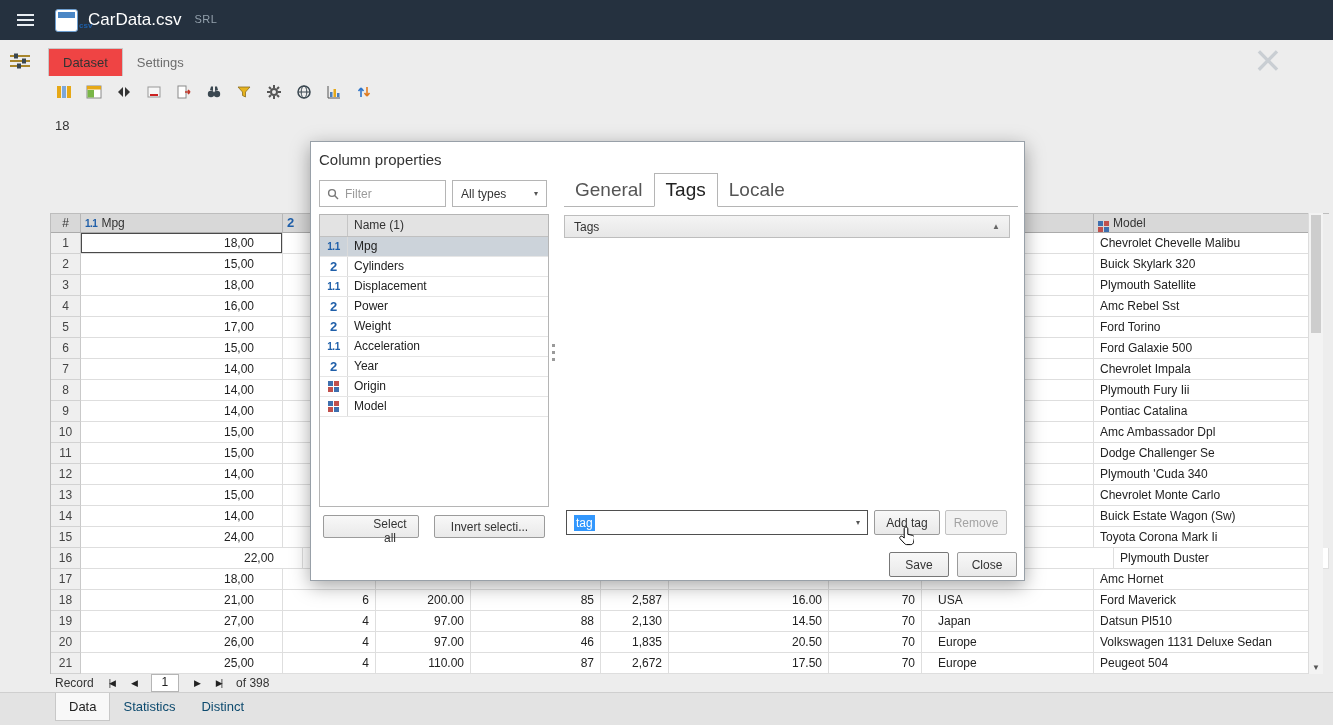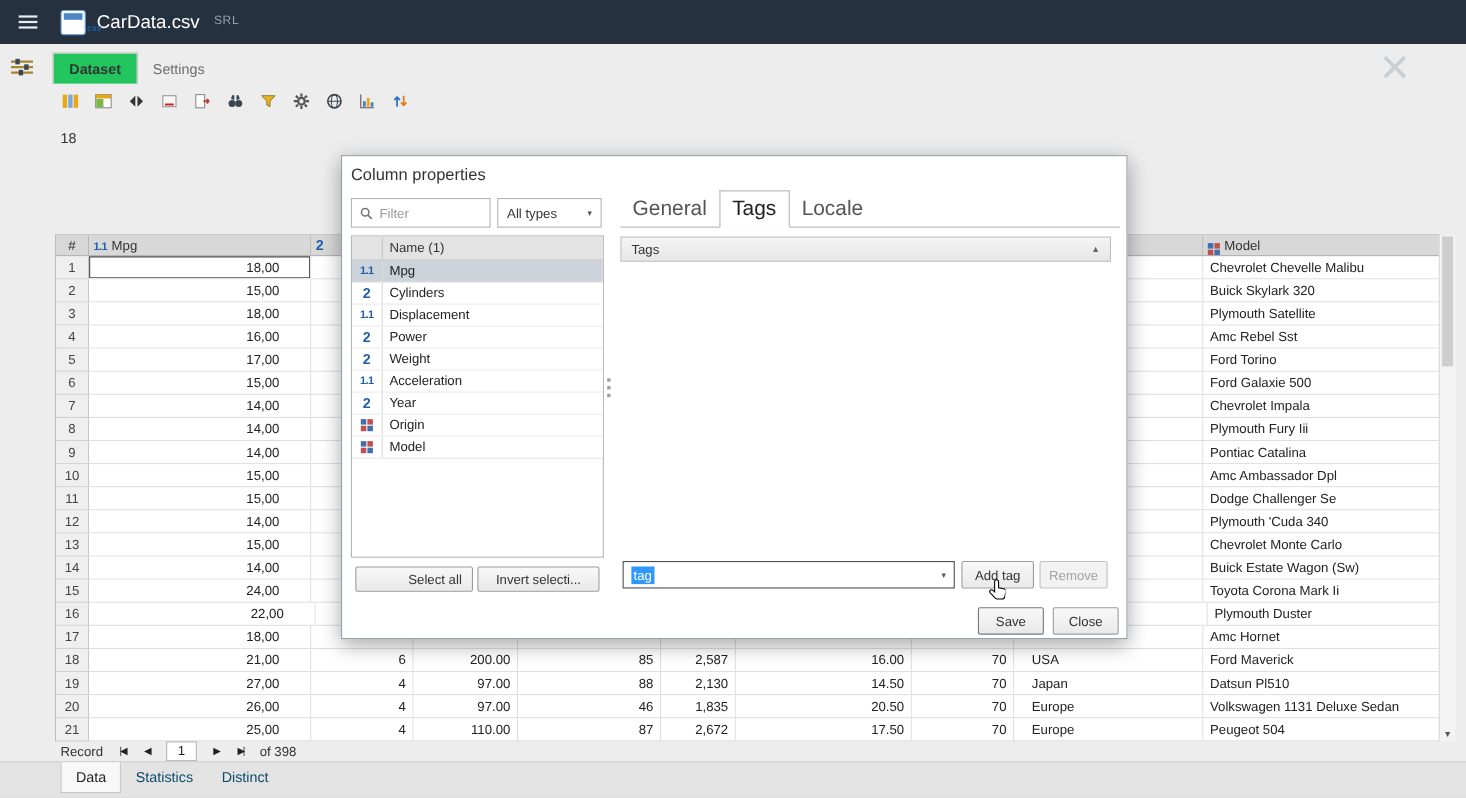--- a/index.html
+++ b/index.html
@@ -22,21 +22,21 @@
   
   .sidebar{position:absolute;left:0;top:40px;width:40px;height:652px;background:#ededed;}
   .tunebtn{position:absolute;left:10px;top:12px;width:20px;height:18px;cursor:pointer;}
 
   .close-x{position:absolute;left:1248px;top:40px;width:40px;height:42px;color:#c9ced3;
            font-size:46px;line-height:40px;text-align:center;cursor:pointer;user-select:none;}
 
   
   .tabs{position:absolute;left:48px;top:48px;display:flex;align-items:flex-end;height:28px;}
   .tabs .tab{padding:6px 14px;font-size:13px;color:#6d6d6d;cursor:pointer;}
-  .tabs .tab.active{background:#22c55e;border:1px solid #c8c8c8;border-bottom:none;color:#333;font-weight:bold;}
+  .tabs .tab.active{background:#ef4444;border:1px solid #c8c8c8;border-bottom:none;color:#333;}
 
   
   .toolbar{position:absolute;left:55px;top:82px;display:flex;gap:12px;align-items:center;height:20px;}
   .tb{width:18px;height:18px;display:flex;align-items:center;justify-content:center;cursor:pointer;}
 
   .cellvalue{position:absolute;left:55px;top:118px;font-size:13px;color:#333;}
 
   
   .table{position:absolute;left:50px;top:213px;border-left:1px solid #bdbdbd;border-top:1px solid #bdbdbd;}
   .tr{display:flex;}
@@ -124,21 +124,21 @@
   .tags-header .up{font-size:8px;color:#666;}
 
   .tag-combo{position:absolute;left:255px;top:368px;width:302px;height:25px;border:1px solid #4f4f4f;
              background:#fff;box-sizing:border-box;display:flex;align-items:center;
              justify-content:space-between;padding:0 7px;cursor:text;}
   .tag-combo .selval{background:#3297fd;color:#fff;font-size:12px;padding:1px 2px;}
 
   .btn{position:absolute;height:23px;background:linear-gradient(#f8f8f8,#e9e9e9);
        border:1px solid #9b9b9b;border-radius:2px;font-size:12px;color:#333;
        font-family:inherit;cursor:pointer;}
-  #btn-selectall{left:12px;top:373px;width:107px;padding-left:44px;}
+  #btn-selectall{left:12px;top:373px;width:96px;padding-left:44px;}
   #btn-invert{left:123px;top:373px;width:111px;}
   #btn-addtag{left:563px;top:368px;width:66px;height:25px;}
   #btn-remove{left:634px;top:368px;width:62px;height:25px;color:#a3a3a3;
               border-color:#c2c2c2;background:#f2f2f2;cursor:default;}
   #btn-save{left:578px;top:410px;width:60px;height:25px;border-color:#777;}
   #btn-close{left:646px;top:410px;width:60px;height:25px;}
 
   .cursor{position:absolute;left:897px;top:526px;z-index:60;pointer-events:none;}
 </style>
 </head>
@@ -474,21 +474,21 @@
         <div class="td num" style="width: 95px;"></div>
         <div class="td num" style="width: 130px;"></div>
         <div class="td num" style="width: 68px;"></div>
         <div class="td num" style="width: 160px;"></div>
         <div class="td num" style="width: 93px;"></div>
         <div class="td originpad" style="width: 172px;"></div>
         <div class="td" style="width: 215px;">Toyota Corona Mark Ii</div>
       </div>
       <div class="tr">
         <div class="td rownum" style="width: 30px;">16</div>
-        <div class="td num mpgpad" style="width: 206px;">22,00</div>
+        <div class="td num mpgpad" style="width: 222px;">22,00</div>
         <div class="td num" style="width: 93px;"></div>
         <div class="td num" style="width: 95px;"></div>
         <div class="td num" style="width: 130px;"></div>
         <div class="td num" style="width: 68px;"></div>
         <div class="td num" style="width: 160px;"></div>
         <div class="td num" style="width: 93px;"></div>
         <div class="td originpad" style="width: 172px;"></div>
         <div class="td" style="width: 215px;">Plymouth Duster</div>
       </div>
       <div class="tr">

